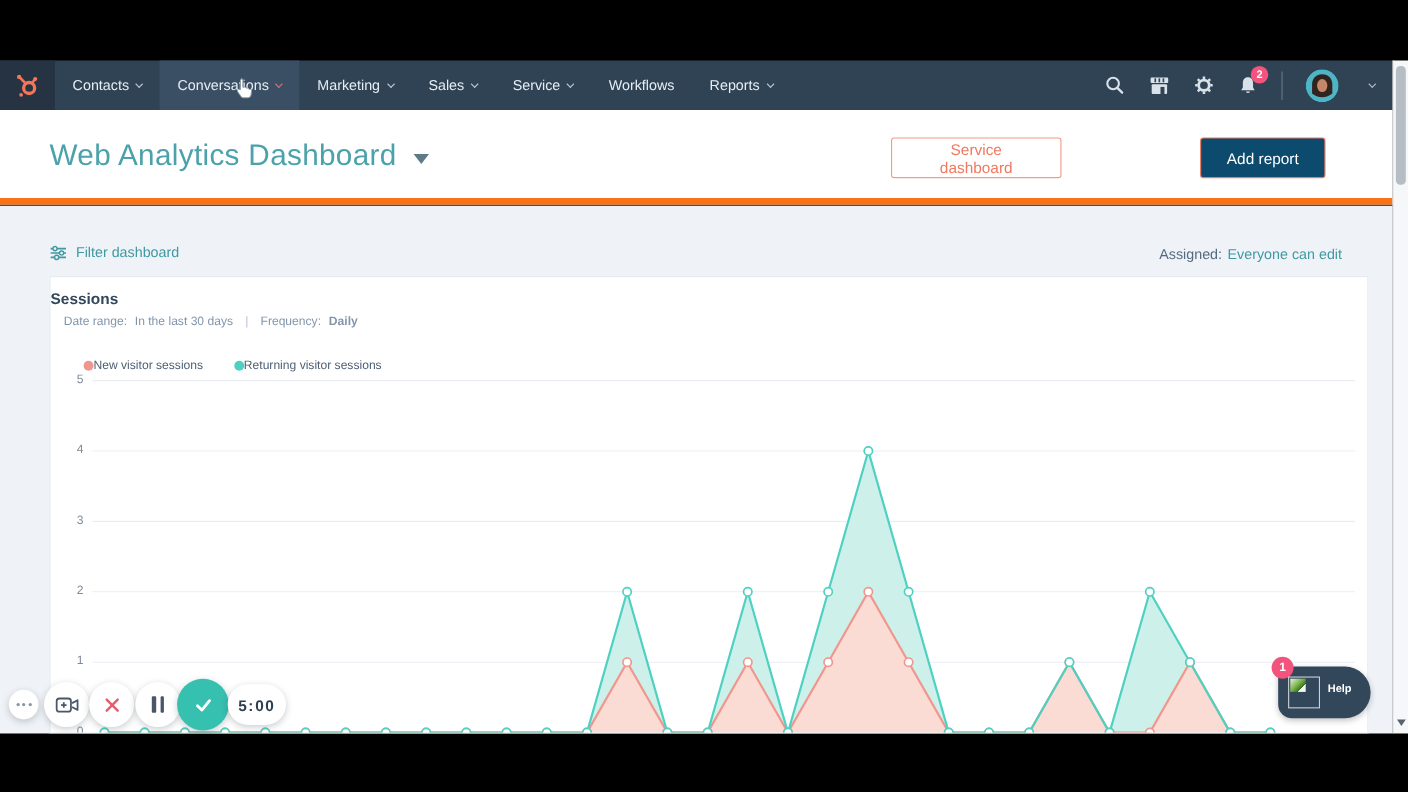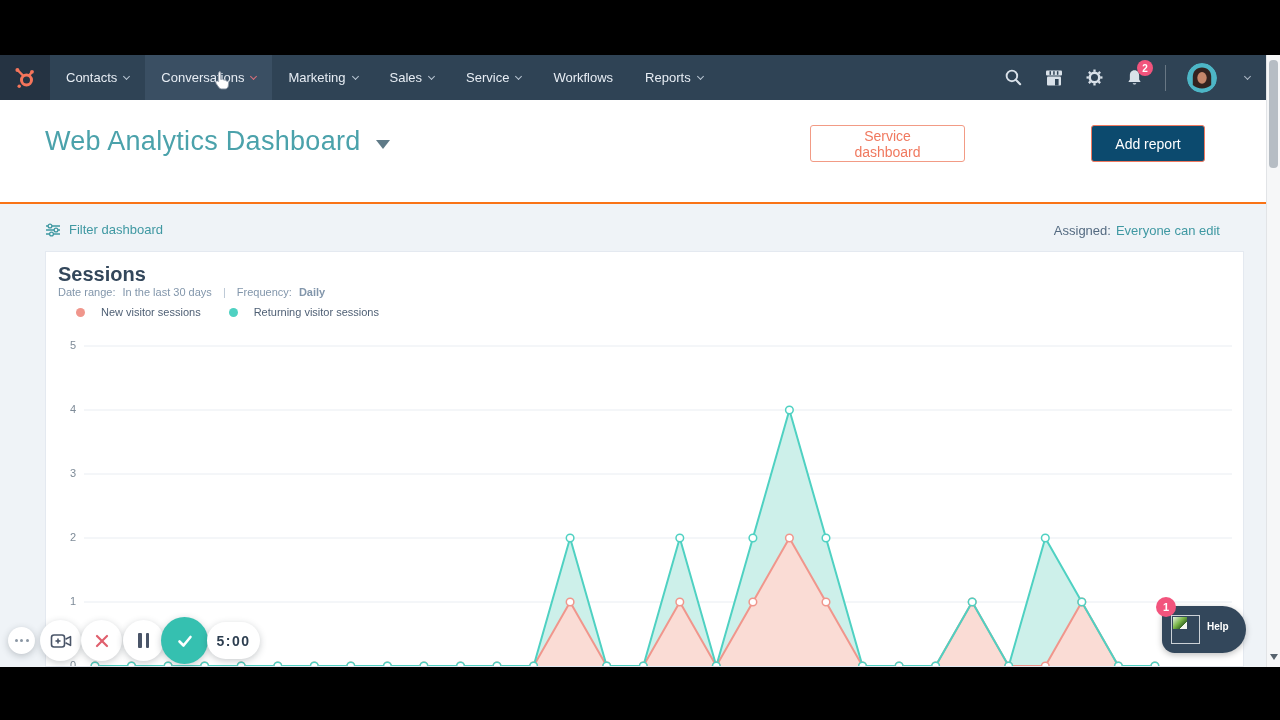--- a/index.html
+++ b/index.html
@@ -18,41 +18,41 @@
   .chev { width:5px; height:5px; border-right:1.5px solid #b9c6d3; border-bottom:1.5px solid #b9c6d3; transform:rotate(45deg); margin-left:7px; margin-top:-3px; display:inline-block; }
   .chev.coral { border-color:#d96f79; }
   .nav-right { margin-left:auto; display:flex; align-items:center; gap:21px; padding-right:16px; }
   .nav-icon { display:flex; align-items:center; justify-content:center; cursor:pointer; }
   .nav-sep { width:1px; height:26px; background:rgba(255,255,255,0.28); }
   .bell-wrap { position:relative; }
   .badge { position:absolute; top:-8px; right:-9px; min-width:16px; height:16px; border-radius:8px; background:#f2547d; color:#fff; font-size:10px; font-weight:bold; display:flex; align-items:center; justify-content:center; padding:0 4px; }
   .avatar { width:30px; height:30px; border-radius:50%; overflow:hidden; cursor:pointer; }
 
   
-  .page-header { position:absolute; left:0; top:100px; width:1266px; height:104px; background:#fff; border-bottom:2px solid #f97316; z-index:5; }
+  .page-header { position:absolute; left:0; top:100px; width:1266px; height:86px; background:#fff; border-bottom:6px solid #f97316; z-index:5; }
   .page-title-wrap { position:absolute; left:45px; top:26px; display:flex; align-items:center; cursor:pointer; }
   .page-title { font-size:27px; font-weight:400; color:#4ba2ab; letter-spacing:0.3px; }
   .title-caret { width:0; height:0; border-left:7px solid transparent; border-right:7px solid transparent; border-top:9px solid #5f7a87; margin-left:15px; margin-top:6px; }
   .btn { position:absolute; top:25px; height:37px; border-radius:3px; font-size:14px; background:#fff; border:1px solid #f29b85; color:#f0795f; display:flex; align-items:center; justify-content:center; cursor:pointer; padding:0 22px; }
   .btn.primary { background:#0c4a6e; border-color:#f0795f; color:#fff; }
   .btn-caret { width:0; height:0; border-left:5px solid transparent; border-right:5px solid transparent; border-top:6px solid #f0795f; margin-left:9px; }
 
   
   .content-bg { position:absolute; left:0; top:187px; width:1266px; height:480px; background:#eff3f7; }
   .filter-link { position:absolute; left:45px; top:222px; display:flex; align-items:center; gap:8px; color:#3f98a2; font-size:13px; cursor:pointer; z-index:6; }
   .assigned { position:absolute; right:60px; top:223px; font-size:13px; color:#546a81; z-index:6; }
   .assigned a { color:#3f98a2; text-decoration:none; margin-left:5px; cursor:pointer; }
 
   
   .card { position:absolute; left:45px; top:251px; width:1199px; height:416px; background:#fff; border:1px solid #e4e9f0; overflow:hidden; z-index:6; }
-  .card-title { position:absolute; left:12px; top:11px; font-size:20px; font-weight:bold; color:#33475b; }
+  .card-title { position:absolute; left:0; top:11px; font-size:14px; font-weight:bold; color:#33475b; }
   .card-meta { position:absolute; left:12px; top:34px; font-size:11px; color:#8296ab; }
   .card-meta .sep { margin:0 8px; color:#b7c4d2; }
   .legend { position:absolute; left:30px; top:54px; display:flex; gap:28px; font-size:11px; color:#4e5f74; }
-  .legend-item { display:flex; align-items:center; gap:16px; cursor:pointer; }
+  .legend-item { display:flex; align-items:center; gap:0; cursor:pointer;margin-top:20px; }
   .dot { width:9px; height:9px; border-radius:50%; display:inline-block; }
   .y-labels { position:absolute; left:8px; top:86px; width:22px; height:330px; }
   .ytick { position:absolute; width:22px; text-align:right; font-size:11px; color:#7e8b98; }
   #chart-svg { position:absolute; left:0; top:86px; }
 
   
   .recorder { position:absolute; left:0; top:0; z-index:40; }
   .rec-btn { position:absolute; background:#fff; border-radius:50%; box-shadow:0 2px 7px rgba(40,50,60,0.25); display:flex; align-items:center; justify-content:center; cursor:pointer; }
   .rec-more { left:8px; top:627px; width:27px; height:27px; gap:2.5px; }
   .rec-more i { width:3px; height:3px; border-radius:50%; background:#8a96a3; display:block; }

